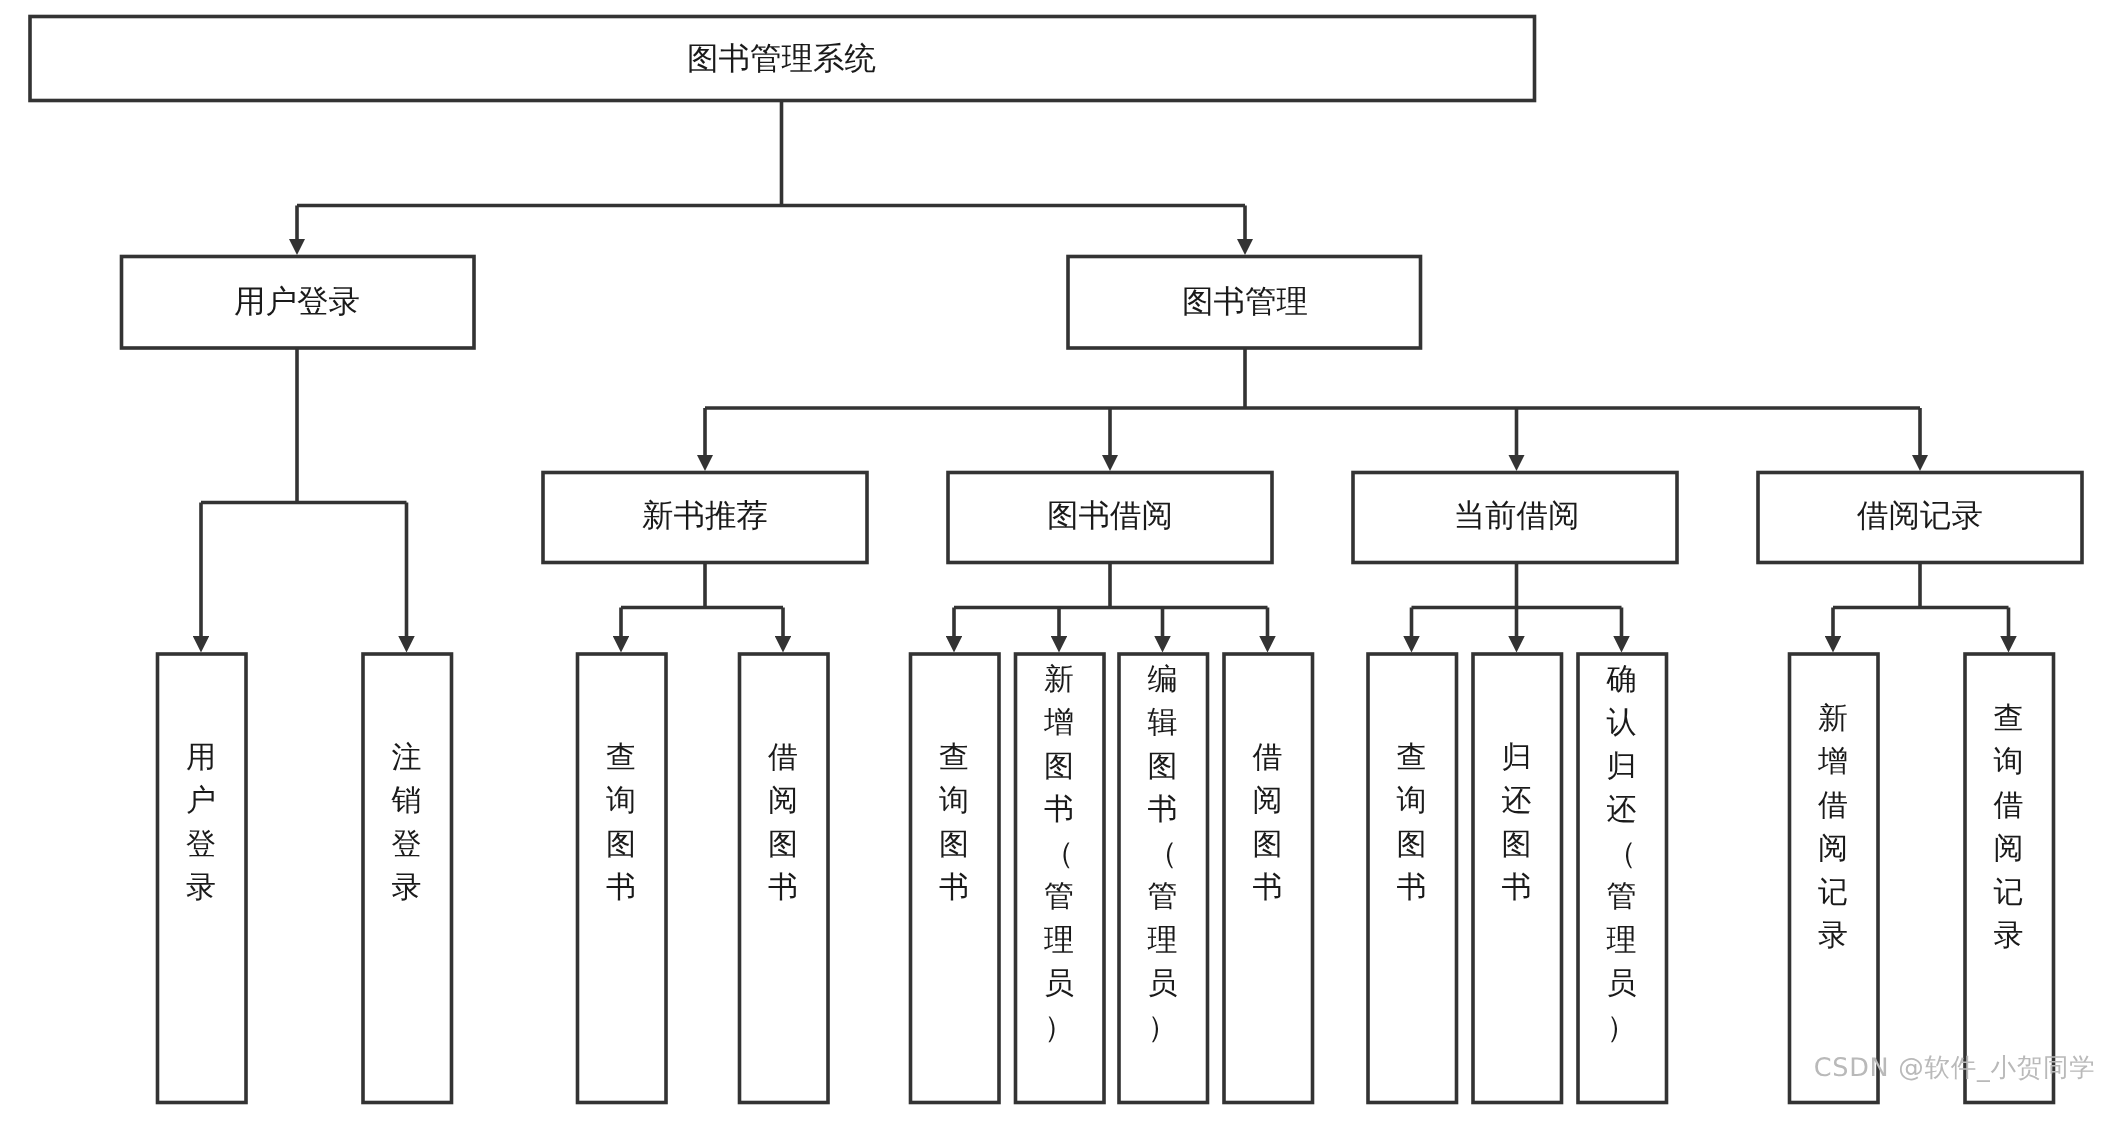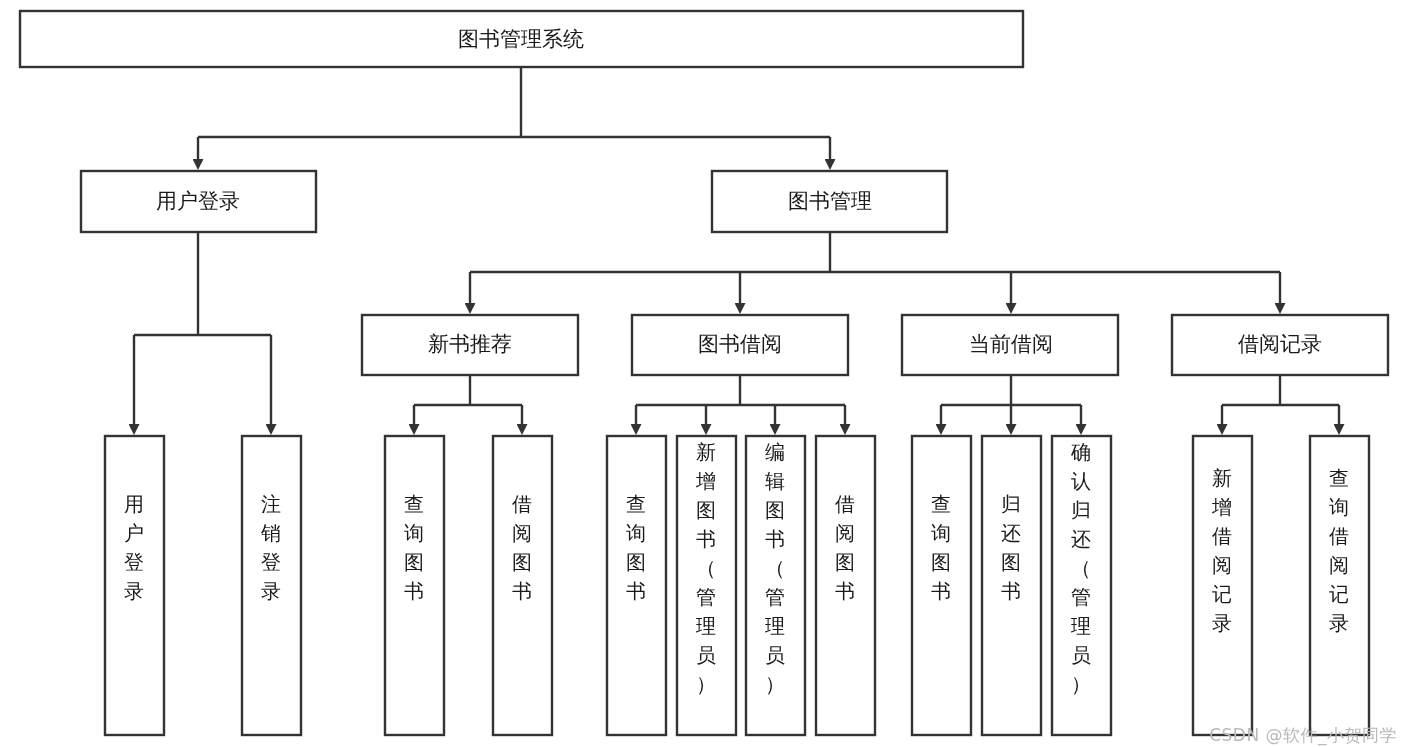--- a/index.html
+++ b/index.html
@@ -49,21 +49,21 @@
     fill: none;
     stroke-linecap: butt;
   }
   .arrow-head {
     fill: #333333;
     stroke: none;
   }
   .watermark {
     position: absolute;
     right: 8px;
-    bottom: 0;
+    bottom: 24px;
     font-family: "DejaVu Sans", "Liberation Sans", sans-serif;
     font-size: 17px;
     color: #b9b9b9;
     letter-spacing: 0.5px;
     white-space: nowrap;
     user-select: none;
   }
 </style>
 </head>
 <body>

